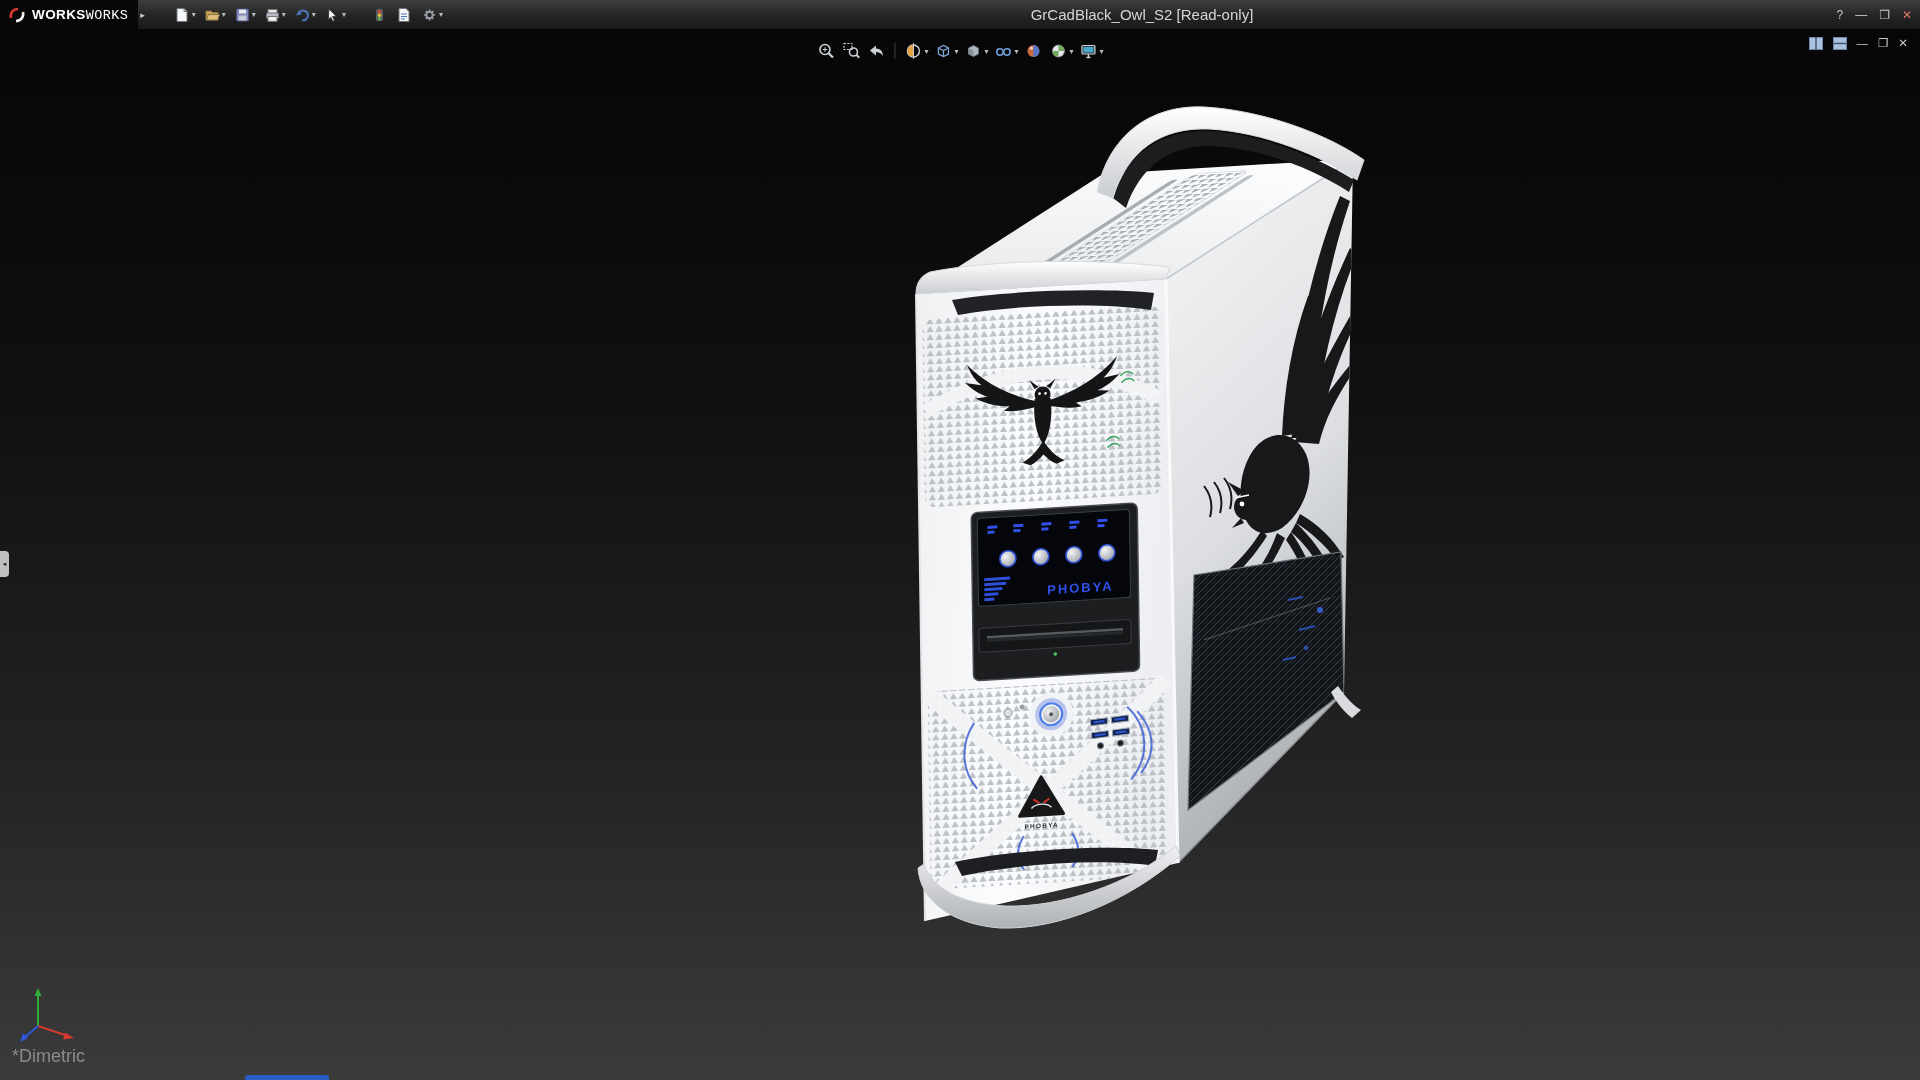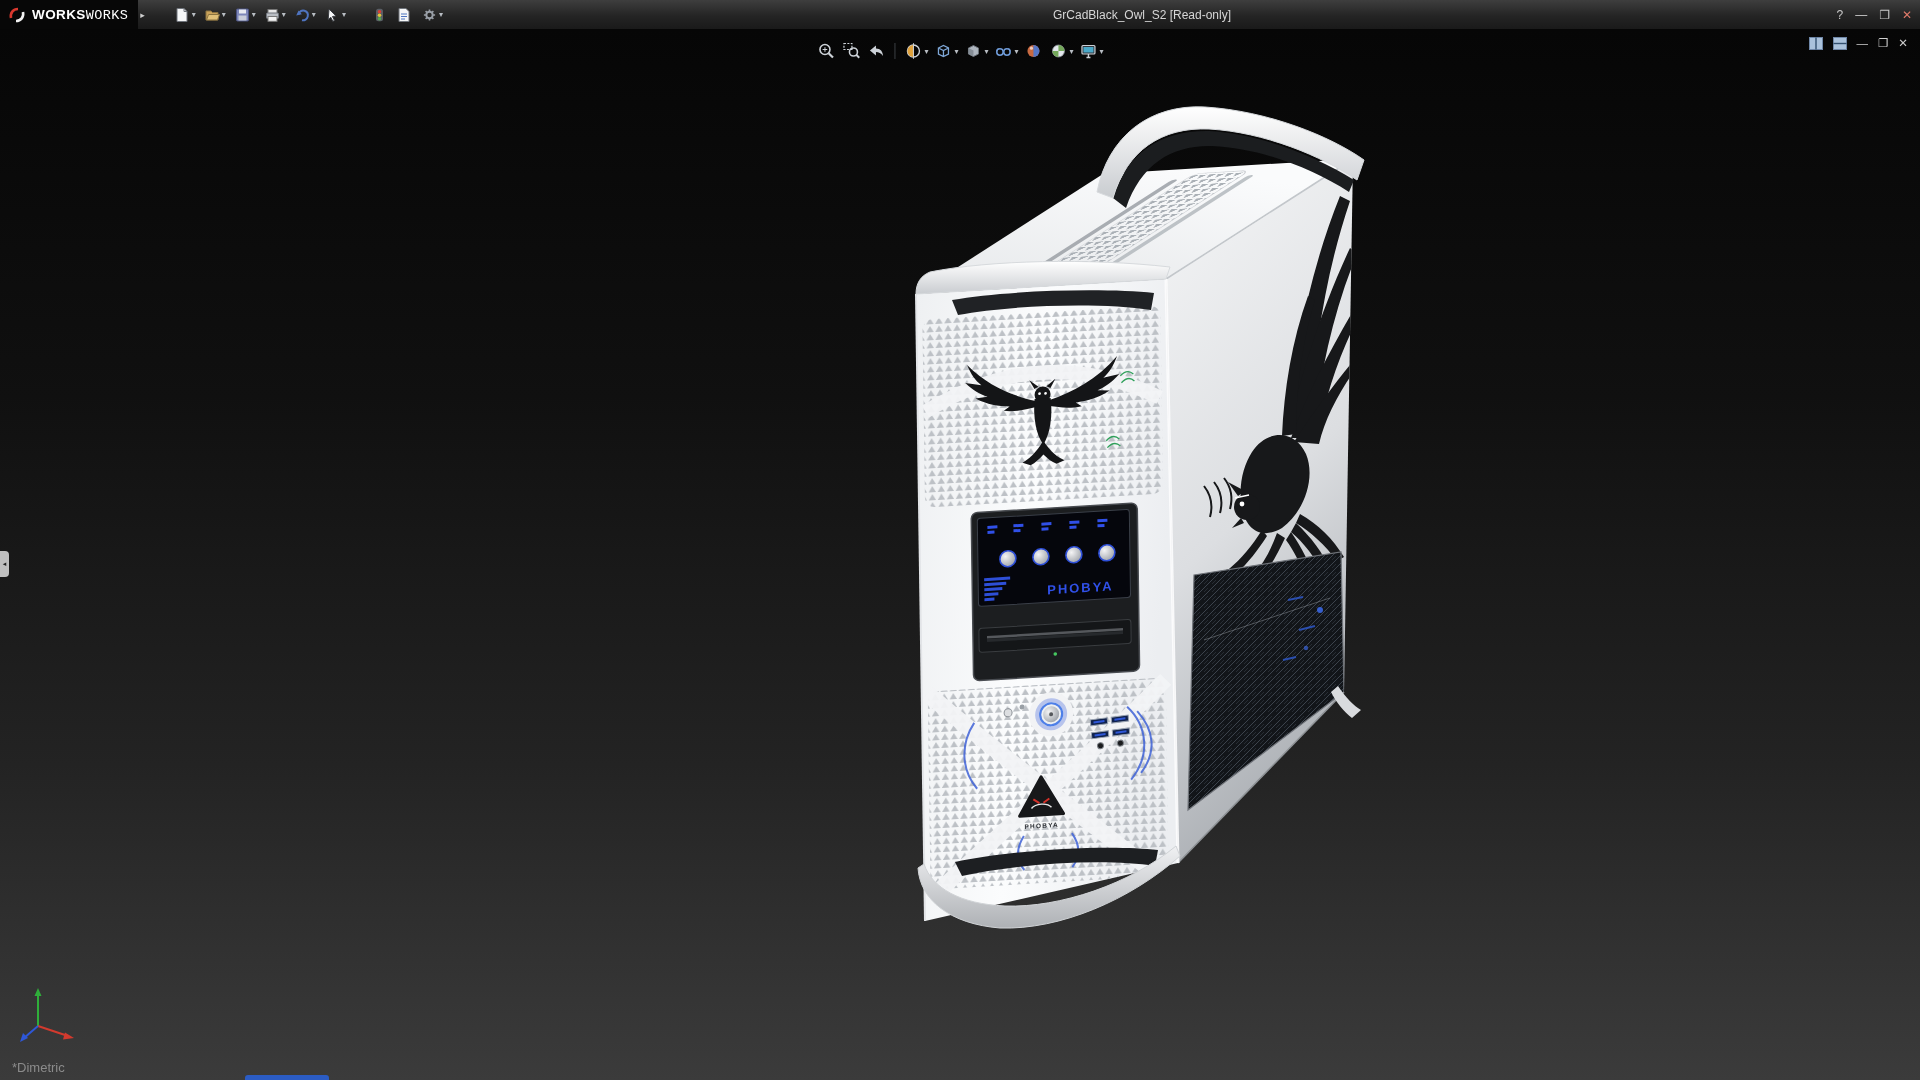--- a/index.html
+++ b/index.html
@@ -10,38 +10,38 @@
   .titlebar{position:absolute;top:0;left:0;width:1920px;height:29px;
     background:linear-gradient(#3e3e3e,#242424 55%,#1a1a1a);display:flex;align-items:center;z-index:10;}
   .logo-block{height:29px;background:#070707;display:flex;align-items:center;padding:0 10px 0 8px;gap:6px;}
   .brand{color:#fff;font-size:13.5px;letter-spacing:.4px;}
   .brand b{font-weight:700;} .brand span{font-weight:400;font-family:Liberation Mono, monospace;}
   .menu-arrow{color:#cfcfcf;font-size:9px;margin-left:2px;}
   .tb-icons{display:flex;align-items:center;margin-left:26px;gap:3px;}
   .tb-btn{display:flex;align-items:center;padding:1px 2px;border-radius:2px;}
   .tb-gap{width:14px;}
   .caret{color:#b8bdc3;font-size:8px;margin-left:1px;}
-  .title-text{position:absolute;left:1142px;transform:translateX(-50%);color:#d6d6d6;font-size:12px;white-space:nowrap;}
+  .title-text{position:absolute;left:1142px;transform:translateX(-50%);color:#d6d6d6;font-size:15px;white-space:nowrap;}
   .win-controls{position:absolute;right:8px;top:0;height:29px;display:flex;gap:12px;align-items:center;
     color:#c9c9c9;font-size:12px;}
   .win-controls .wc{cursor:default;}
   .wc-close{color:#e07a6a;}
 
   
   .viewport{position:absolute;top:29px;left:0;width:1920px;height:1051px;
     background:linear-gradient(180deg,#060606 0%,#101010 35%,#232323 70%,#3b3b3b 100%);}
   .headsup{position:absolute;top:12px;left:50%;transform:translateX(-50%);
     display:flex;align-items:center;gap:3px;z-index:5;}
   .hu-btn{display:flex;align-items:center;padding:0 1px;}
   .hu-sep{width:1px;height:16px;background:#3c4044;margin:0 4px;}
   .doc-controls{position:absolute;top:7px;right:12px;display:flex;gap:10px;align-items:center;
     color:#cfcfcf;font-size:11.5px;z-index:5;}
   .model-svg{position:absolute;left:0;top:0;}
   .triad{position:absolute;left:20px;bottom:36px;}
-  .orient-label{position:absolute;left:12px;bottom:5px;color:#8b8b8b;font-size:13px;}
+  .orient-label{position:absolute;left:12px;bottom:13px;color:#8b8b8b;font-size:18px;}
   .left-tab{position:absolute;left:0;top:522px;width:9px;height:26px;background:#bfbfbf;
     border-radius:0 4px 4px 0;display:flex;align-items:center;justify-content:center;
     font-size:7px;color:#222;}
   .task-sliver{position:absolute;left:245px;bottom:0;width:84px;height:5px;background:#2b5cc4;
     border-radius:3px 3px 0 0;}
 </style>
 </head>
 <body>
 
 <div class="titlebar">

